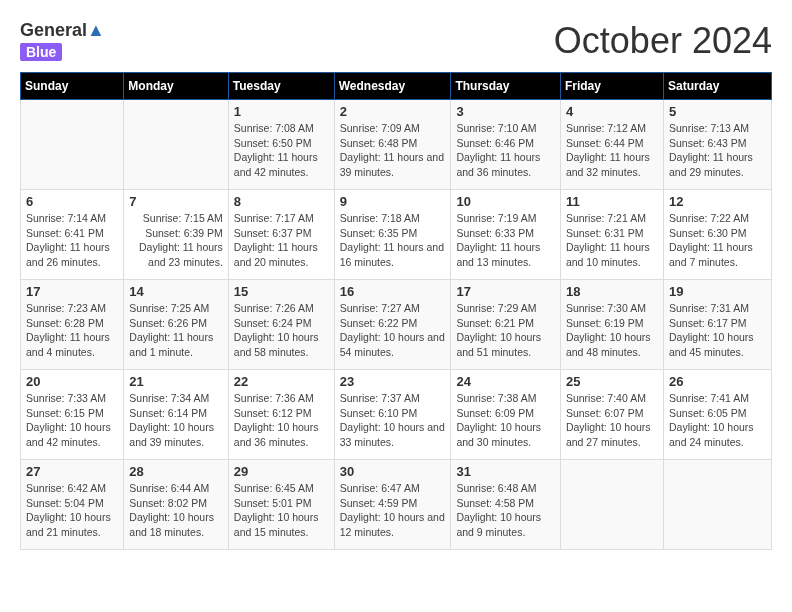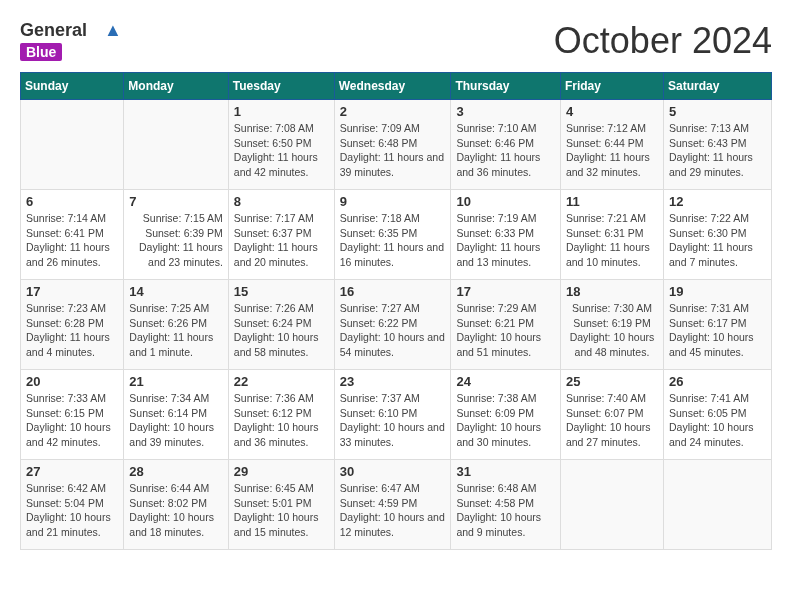--- a/index.html
+++ b/index.html
@@ -15,21 +15,21 @@
       justify-content: space-between;
       align-items: flex-start;
       margin-bottom: 10px;
     }
     .logo {
       display: flex;
       flex-direction: column;
       align-items: flex-start;
     }
     .logo-blue {
-      background: #a21caf;
+      background: #8b5cf6;
       color: white;
       font-size: 14px;
       font-weight: bold;
       padding: 1px 6px;
       border-radius: 2px;
       margin-top: 2px;
       align-self: flex-start;
     }
     .title-section {
       text-align: right;
@@ -42,21 +42,21 @@
     .location-title {
       font-size: 16px;
       color: #555;
     }
     table {
       width: 100%;
       border-collapse: collapse;
       font-size: 11px;
     }
     thead tr {
-      background: #0f766e;
+      background: #000000;
       color: white;
     }
     thead th {
       padding: 6px 4px;
       text-align: left;
       font-weight: bold;
       font-size: 12px;
       border: 1px solid #1a5a9a;
     }
     tbody tr {
@@ -86,21 +86,21 @@
       color: #444;
       font-size: 10.5px;
       line-height: 1.4;
     }
   </style>
 </head>
 <body>
 
 <div class="header">
   <div class="logo">
-    <div style="display:flex; align-items:center; gap:17px;">
+    <div style="display:flex; align-items:center; gap:0;">
       <span style="font-size:18px; font-weight:bold; color:#333;">General</span>
       <span style="color:#2a6db5; font-size:18px;">▲</span>
     </div>
     <div class="logo-blue">Blue</div>
   </div>
   <div class="title-section">
     <div class="month-title">October 2024</div>
   </div>
 </div>
 
@@ -221,21 +221,21 @@
 Daylight: 10 hours and 54 minutes.</div>
         </td>
         <td>
           <span class="day-num">17</span>
           <div class="day-info" style="white-space: pre-line;">Sunrise: 7:29 AM
 Sunset: 6:21 PM
 Daylight: 10 hours and 51 minutes.</div>
         </td>
         <td>
           <span class="day-num">18</span>
-          <div class="day-info" style="white-space: pre-line; text-align: center;">Sunrise: 7:30 AM
+          <div class="day-info" style="white-space: pre-line;">Sunrise: 7:30 AM
 Sunset: 6:19 PM
 Daylight: 10 hours and 48 minutes.</div>
         </td>
         <td>
           <span class="day-num">19</span>
           <div class="day-info" style="white-space: pre-line;">Sunrise: 7:31 AM
 Sunset: 6:17 PM
 Daylight: 10 hours and 45 minutes.</div>
         </td>
       </tr>

